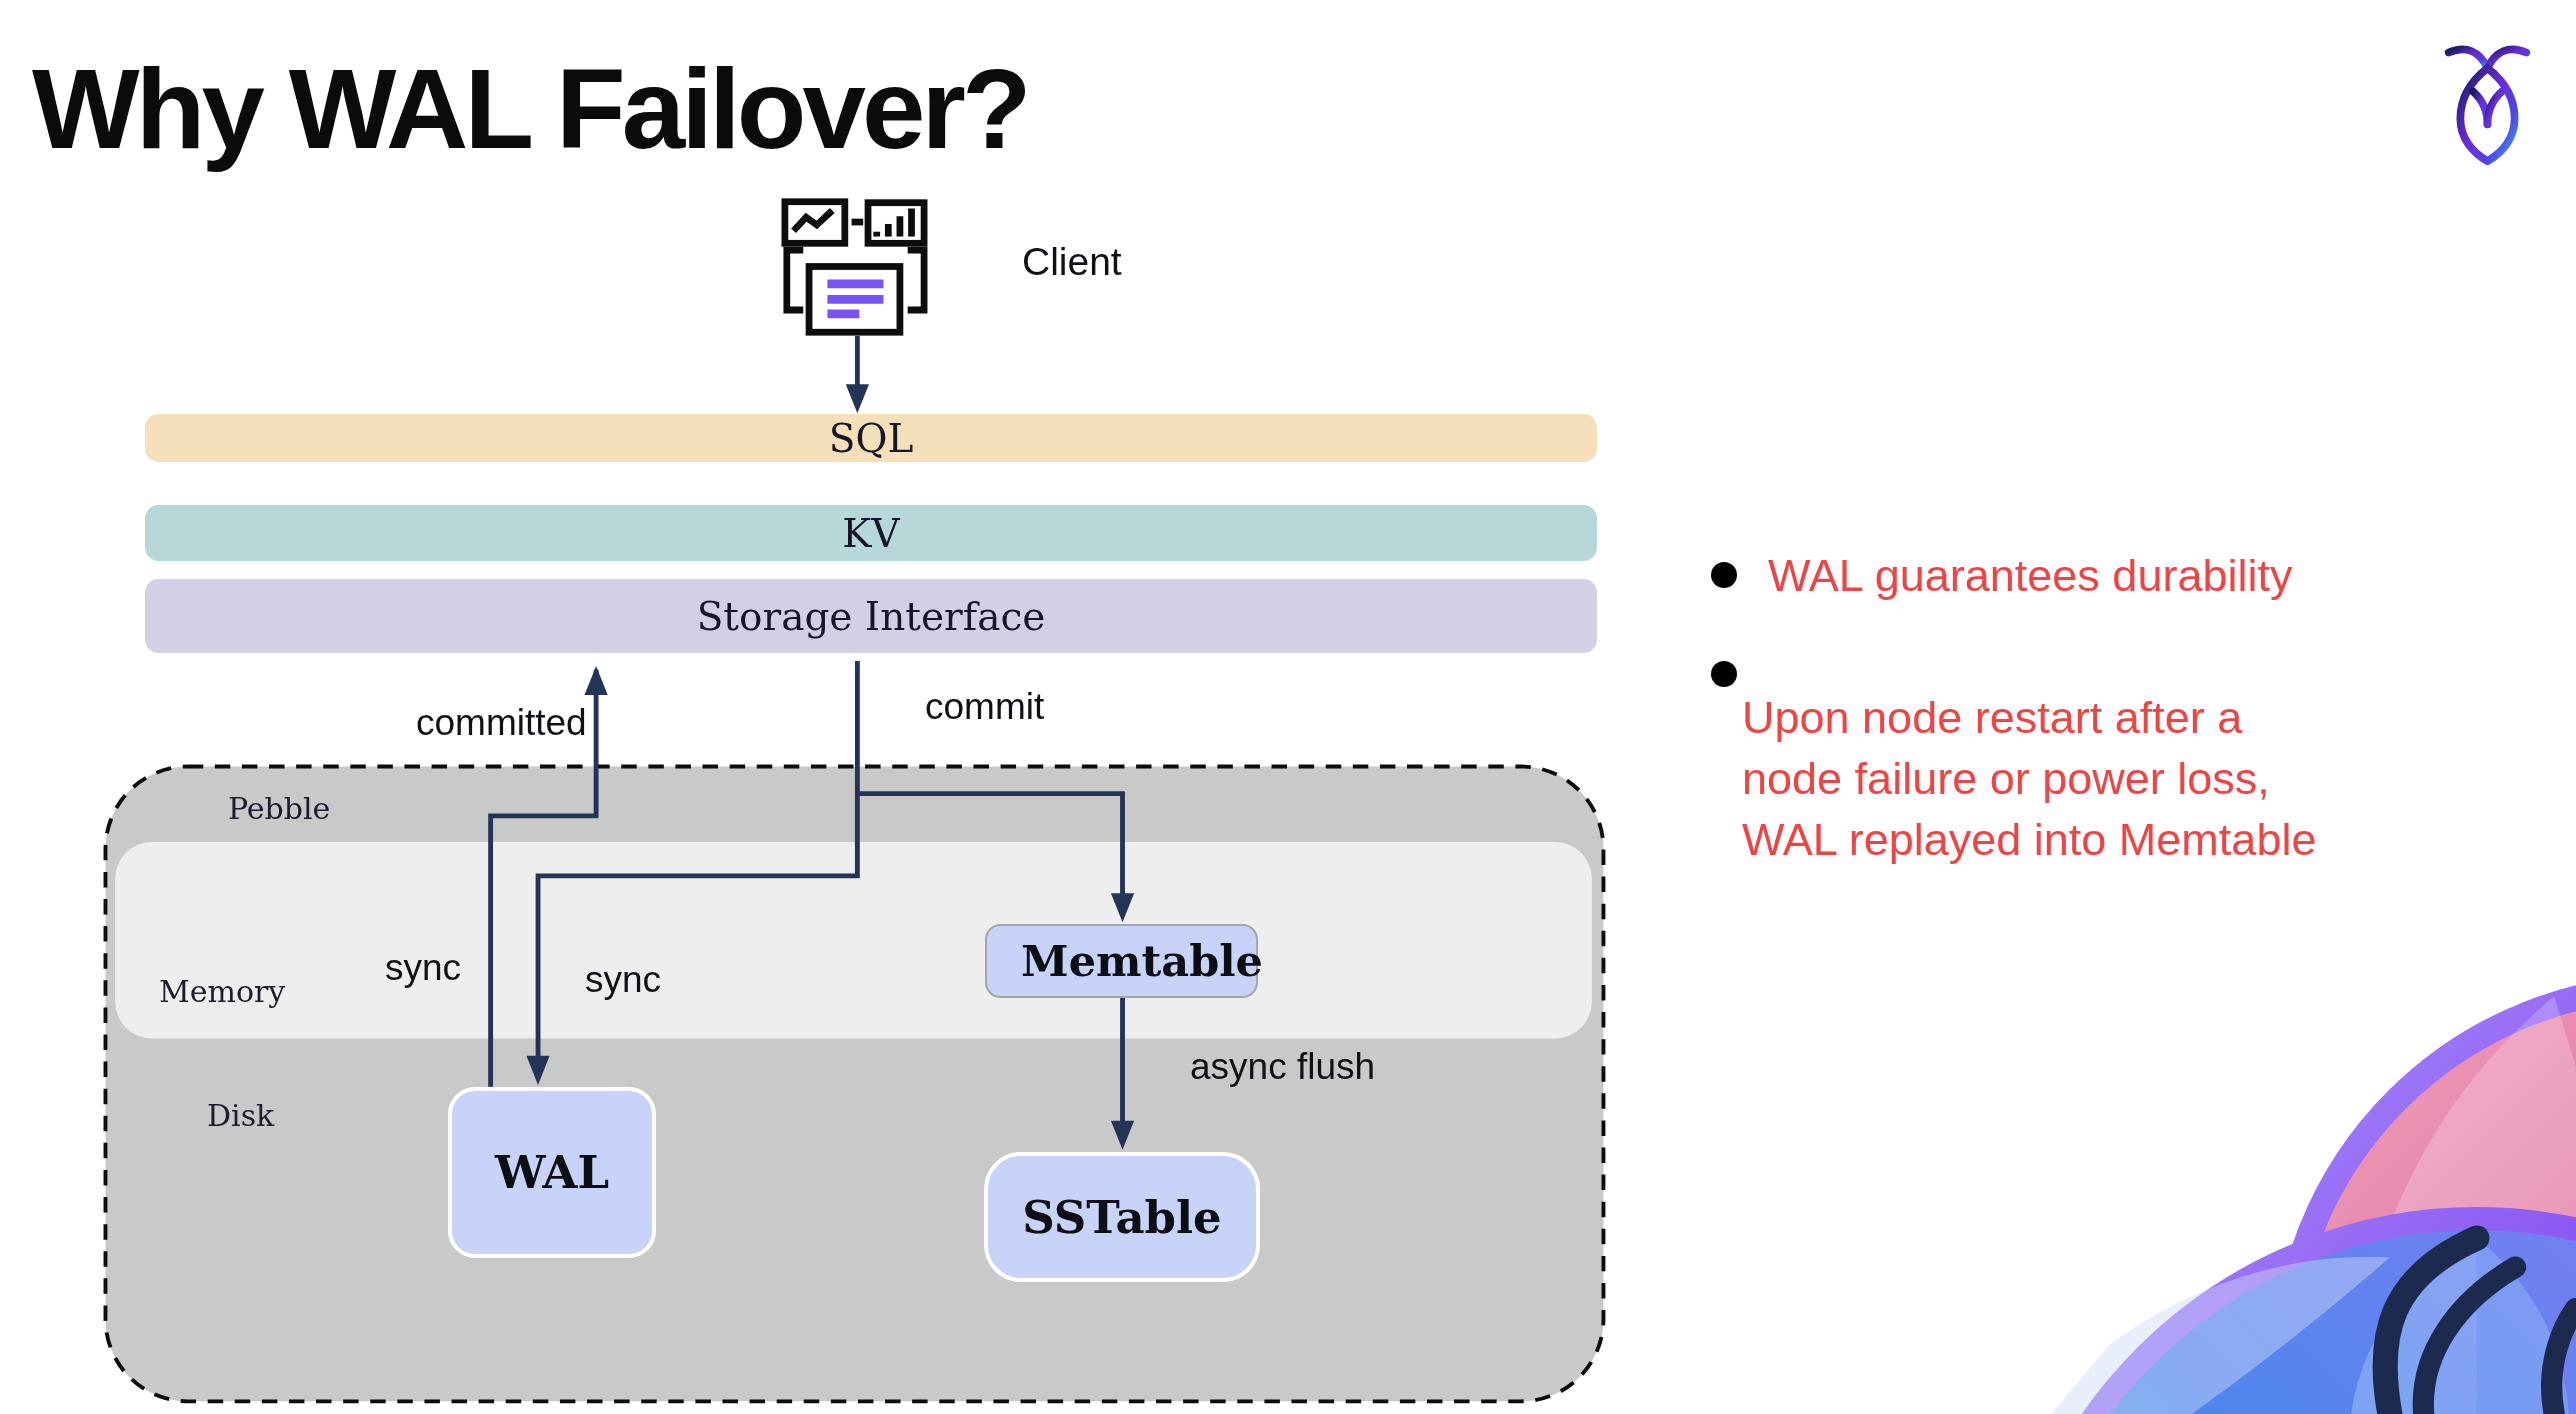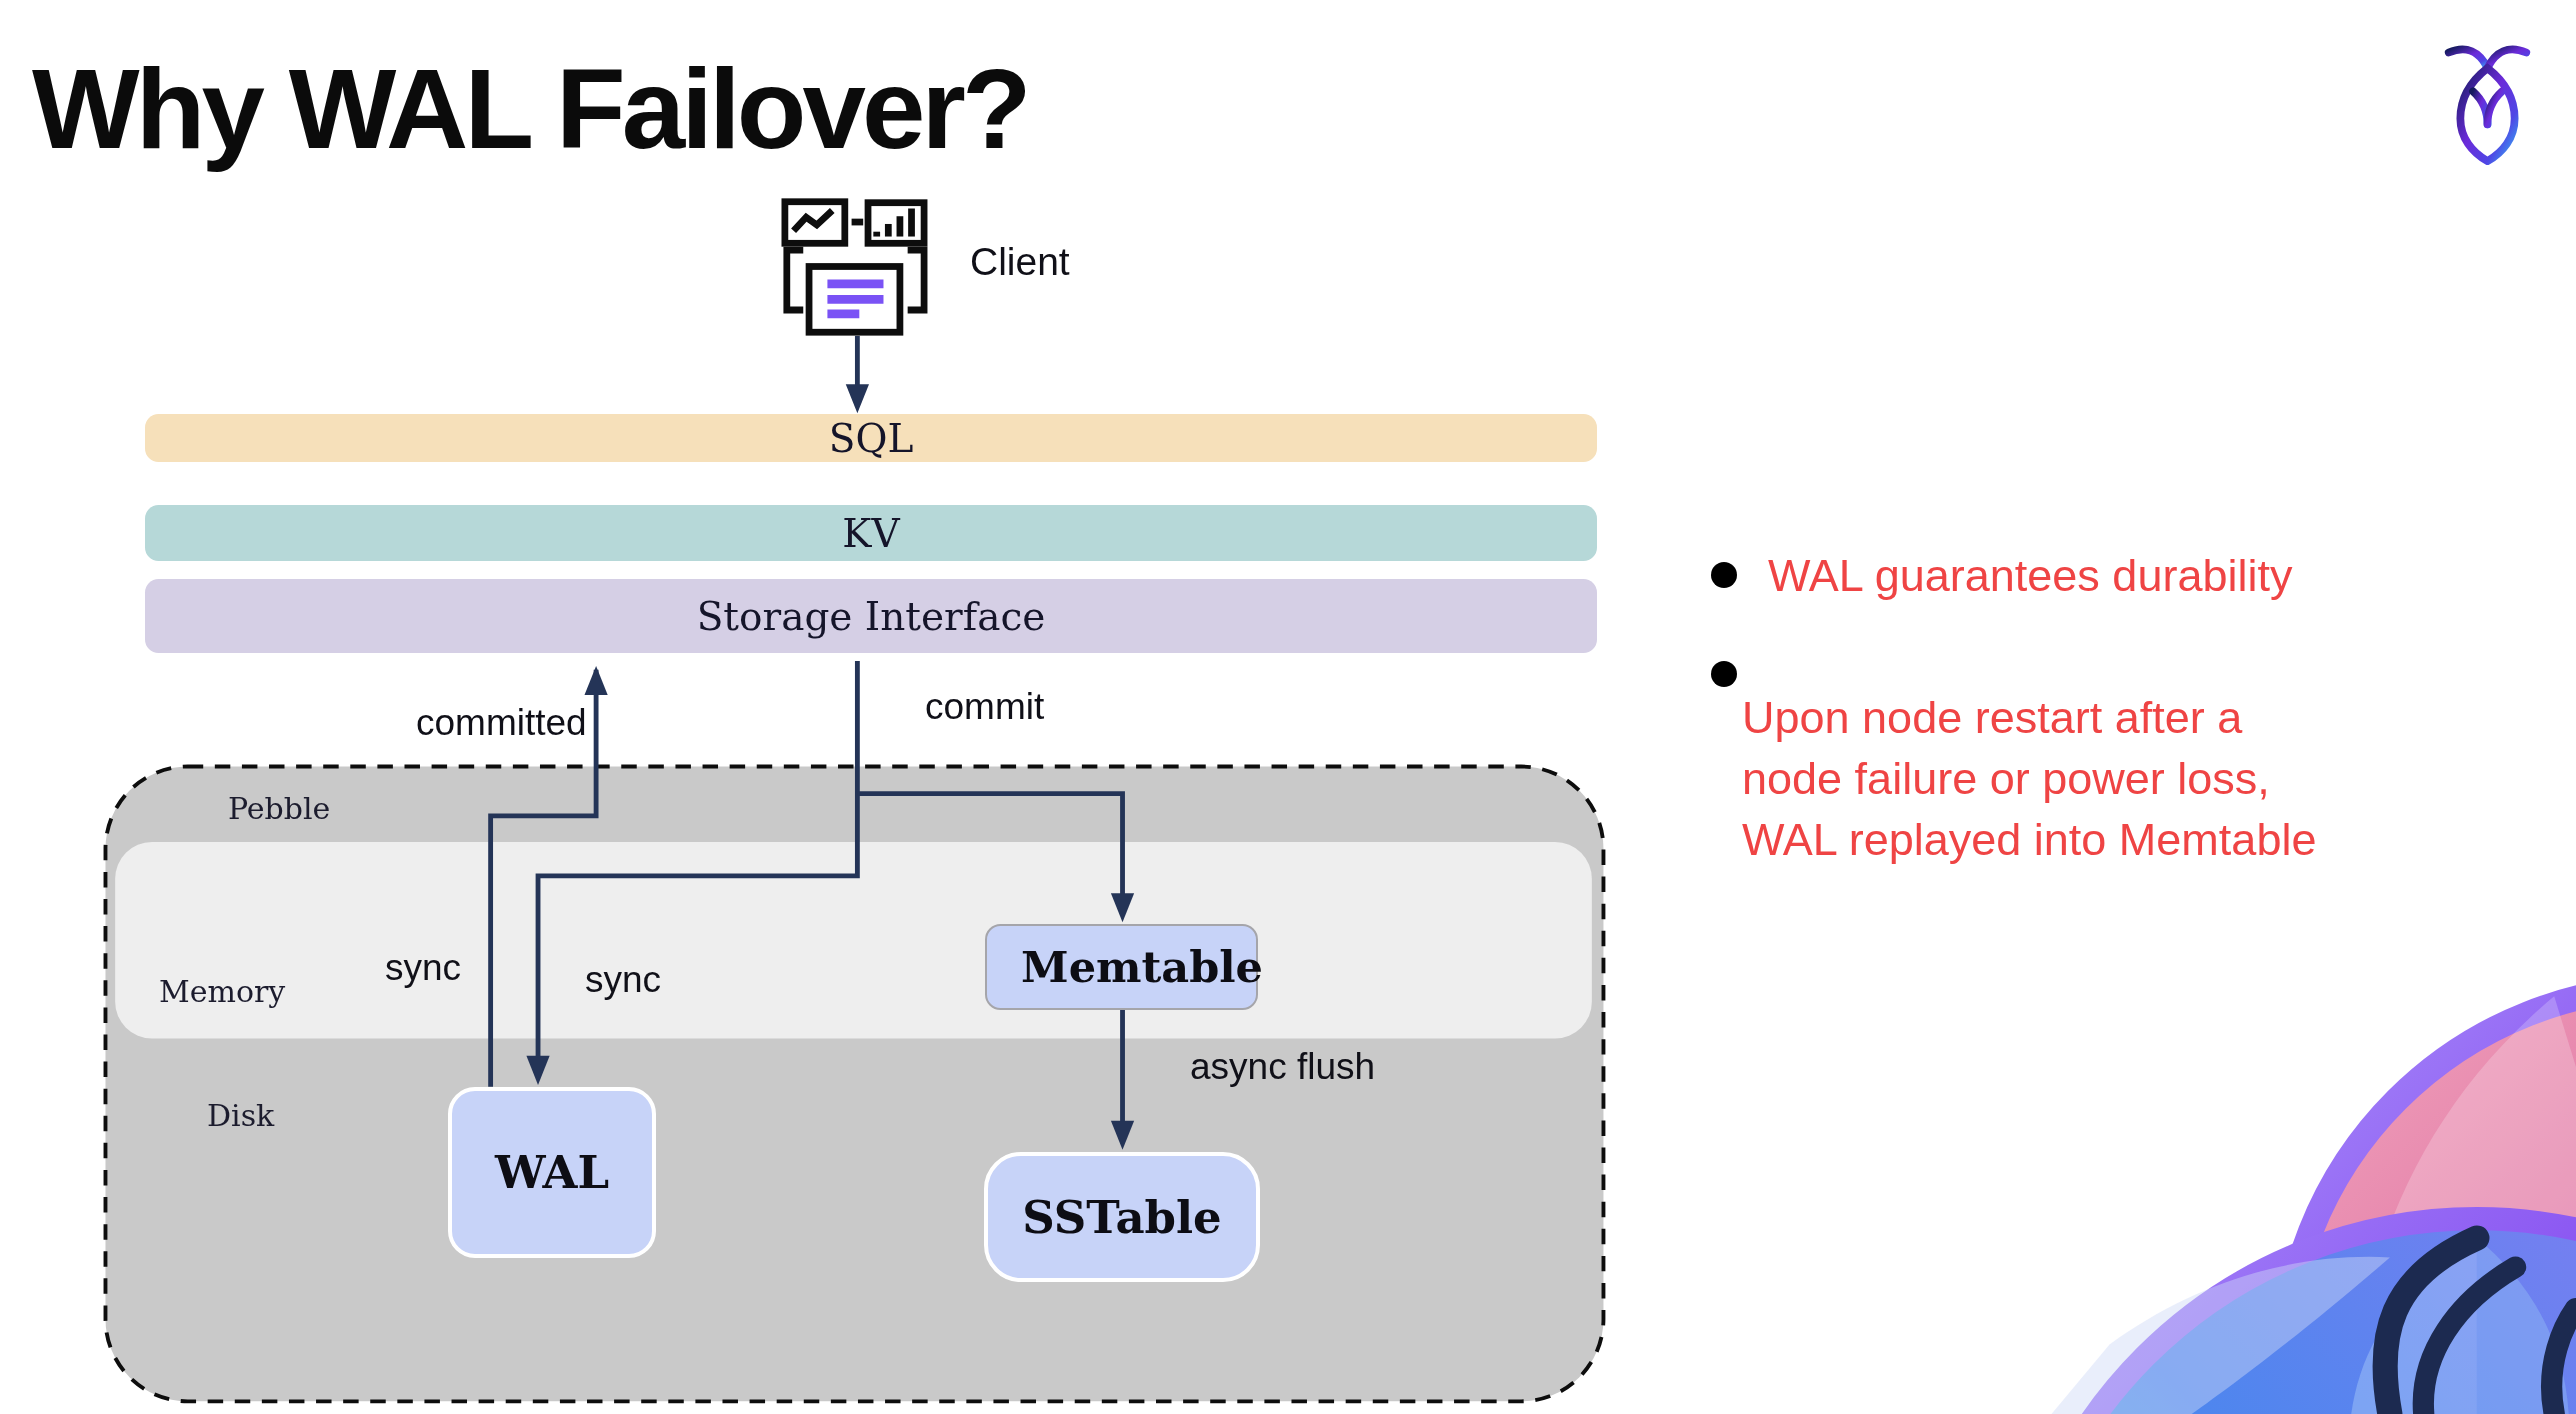--- a/index.html
+++ b/index.html
@@ -13,21 +13,21 @@
   .bar-sql{top:414px;height:48px;background:#f6e0ba;justify-content:center;}
   .bar-kv{top:505px;height:56px;background:#b6d8d8;}
   .bar-storage{top:579px;height:74px;background:#d5cfe5;align-items:center;}
   .zone-label{font-family:"DejaVu Serif", serif;font-size:30px;color:#1c1c2e;line-height:1.1;}
   .edge-label{font-size:37px;color:#101018;line-height:1.1;}
   .client-label{font-size:39px;color:#101018;}
   .node{background:#c7d3f8;display:flex;align-items:center;justify-content:center;
         font-family:"DejaVu Serif", serif;font-weight:bold;color:#0d0d14;box-sizing:border-box;}
   .node-wal{left:448px;top:1087px;width:208px;height:171px;border:4.8px solid #ffffff;
             border-radius:27px;font-size:45px;}
-  .node-memtable{left:985px;top:924px;width:273px;height:86px;border:2.9px solid #a5a5aa;
+  .node-memtable{left:985px;top:924px;width:273px;height:74px;border:2.9px solid #a5a5aa;
                  border-radius:15.5px;font-size:43px;padding-left:41px;}
   .node-sstable{left:984px;top:1152px;width:276px;height:130px;border:4.8px solid #ffffff;
                 border-radius:37px;font-size:45px;}
   .bullet-row{display:flex;align-items:flex-start;}
   .bullet-dot{width:26px;height:26px;border-radius:50%;background:#000000;flex:0 0 auto;}
   .bullet-text{font-size:45px;color:#ef4444;line-height:61px;}
   svg{display:block;}
   .overlay{left:0;top:0;pointer-events:none;}
 </style>
 </head>
@@ -124,21 +124,21 @@
     </g>
     <path d="M30,58 H13 V120 H30" fill="none" stroke="#0d0d0d" stroke-width="7"></path>
     <path d="M138,58 H155 V120 H138" fill="none" stroke="#0d0d0d" stroke-width="7"></path>
     <rect x="36" y="75" width="94" height="68" fill="#ffffff" stroke="#0d0d0d" stroke-width="7"></rect>
     <g stroke="#7a52f5" stroke-width="9">
       <path d="M55,93 H113"></path>
         <path d="M55,109 H113"></path>
         <path d="M55,124 H88"></path>
     </g>
   </svg>
-  <div class="abs client-label" style="left:970px;top:240px;">Client</div>
+  <div class="abs client-label" style="left:1022px;top:240px;">Client</div>
 
   <div class="abs layer-bar bar-sql">
     <span>SQL</span>
   </div>
   <div class="abs layer-bar bar-kv">
     <span>KV</span>
   </div>
   <div class="abs layer-bar bar-storage">
     <span>Storage Interface</span>
   </div>

